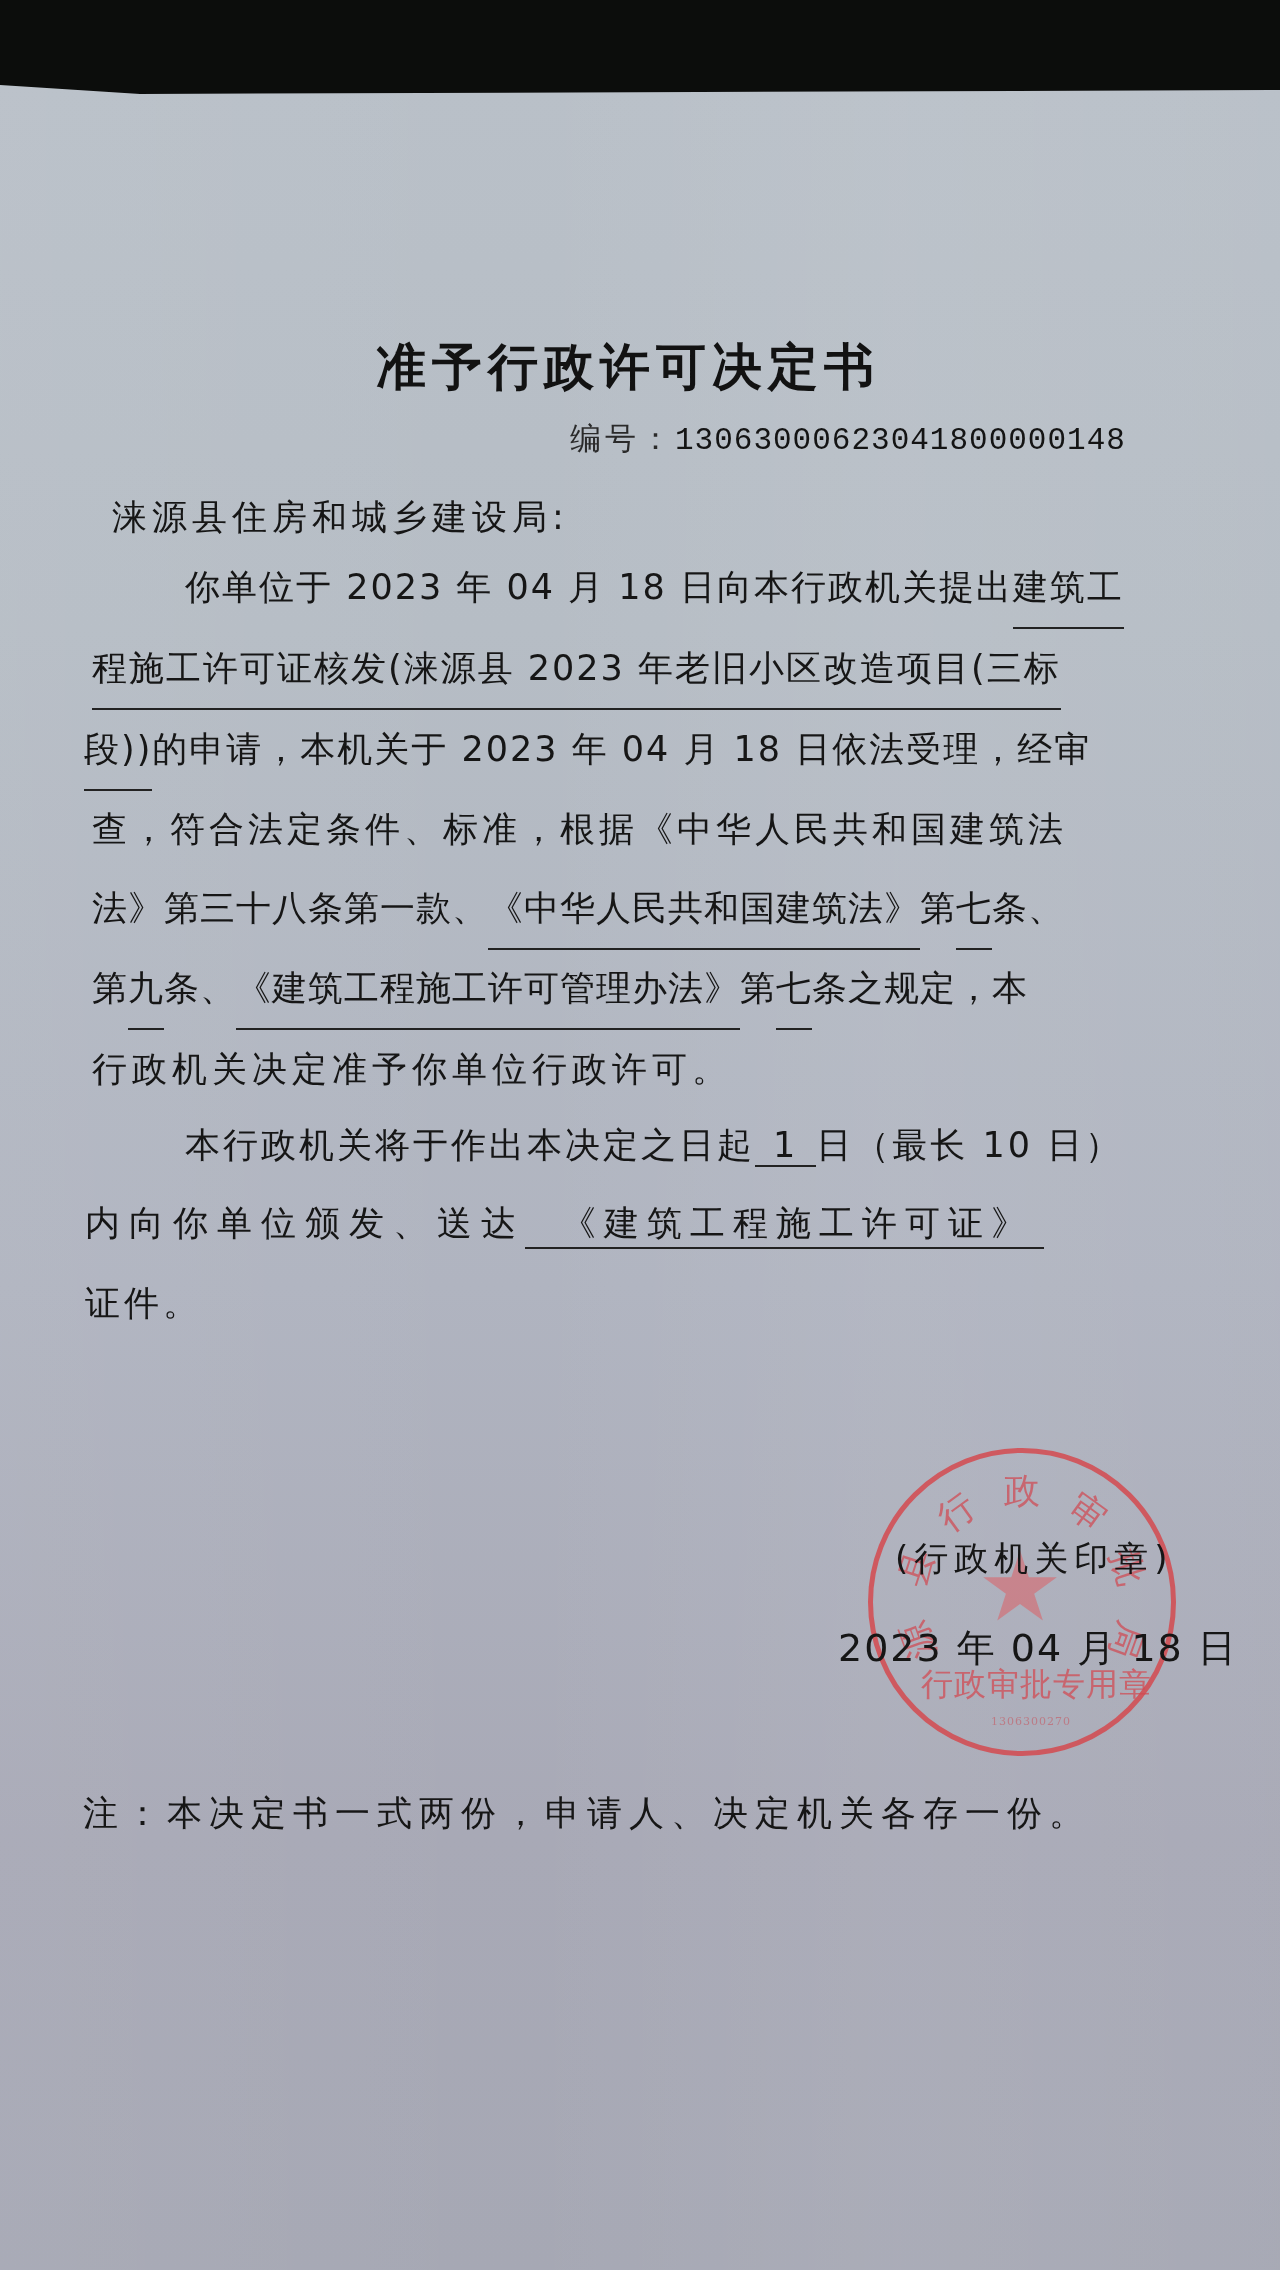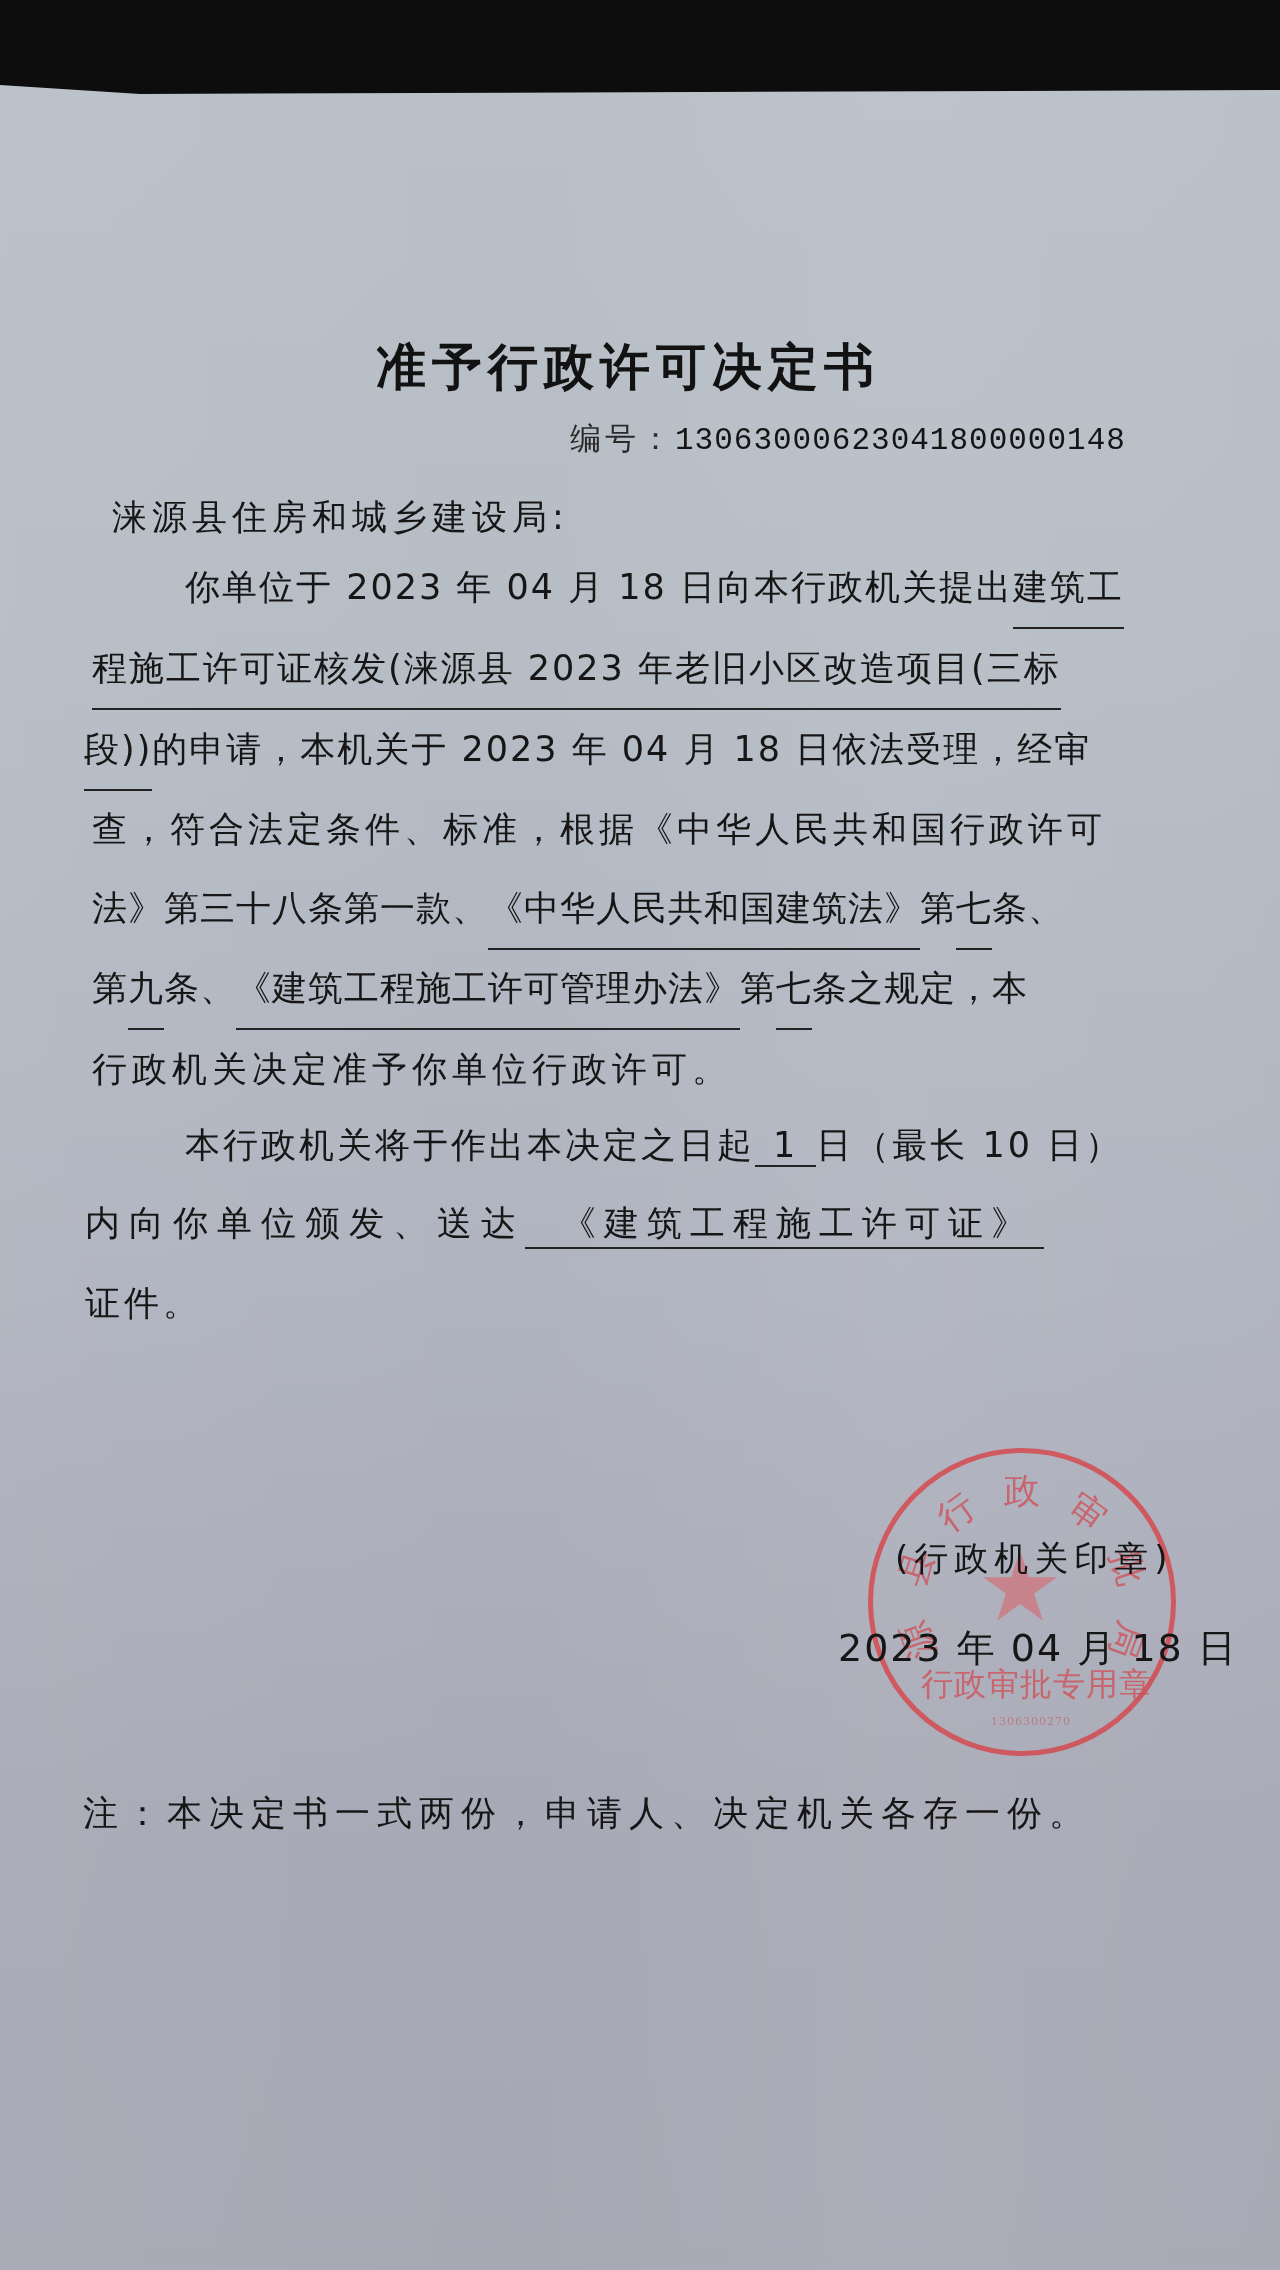--- a/index.html
+++ b/index.html
@@ -95,21 +95,21 @@
 
 <div class="line p1">
   <span>你单位于 2023 年 04 月 18 日向本行政机关提出</span><span class="u">建筑工</span>
 </div>
 <div class="line p2">
   <span class="u">程施工许可证核发(涞源县 2023 年老旧小区改造项目(三标</span>
 </div>
 <div class="line p3">
   <span class="u">段))</span><span>的申请，本机关于 2023 年 04 月 18 日依法受理，经审</span>
 </div>
-<div class="line p4">查，符合法定条件、标准，根据《中华人民共和国行政许可</div>
+<div class="line p4">查，符合法定条件、标准，根据《中华人民共和国建筑法</div>
 <div class="line p5">
   <span>法》第三十八条第一款、</span><span class="u">《中华人民共和国建筑法》</span><span>第</span><span class="u">七</span><span>条、</span>
 </div>
 <div class="line p6">
   <span>第</span><span class="u">九</span><span>条、</span><span class="u">《建筑工程施工许可管理办法》</span><span>第</span><span class="u">七</span><span>条之规定，本</span>
 </div>
 <div class="line p7">行政机关决定准予你单位行政许可。</div>
 
 <div class="line p8">
   <span>本行政机关将于作出本决定之日起</span><span class="blank-line" style="padding:0 18px;">1</span><span>日（最长 10 日）</span>

